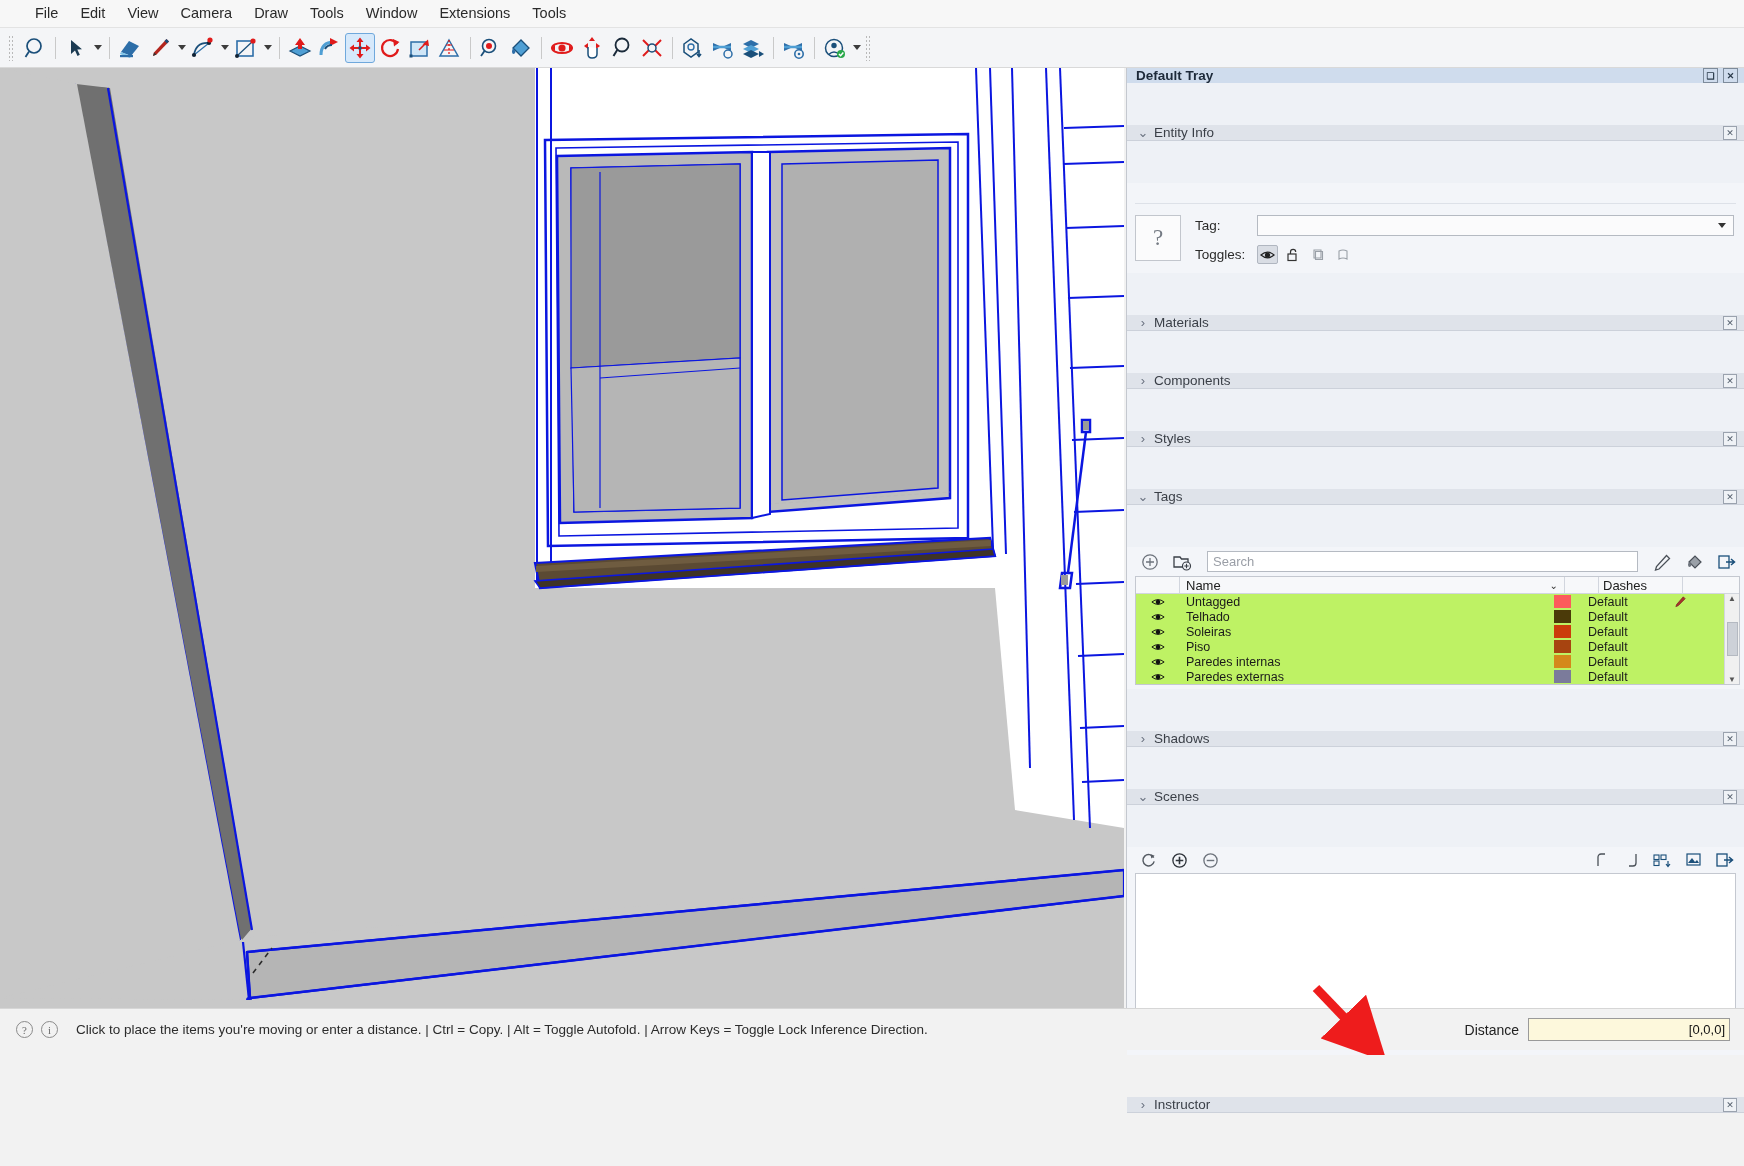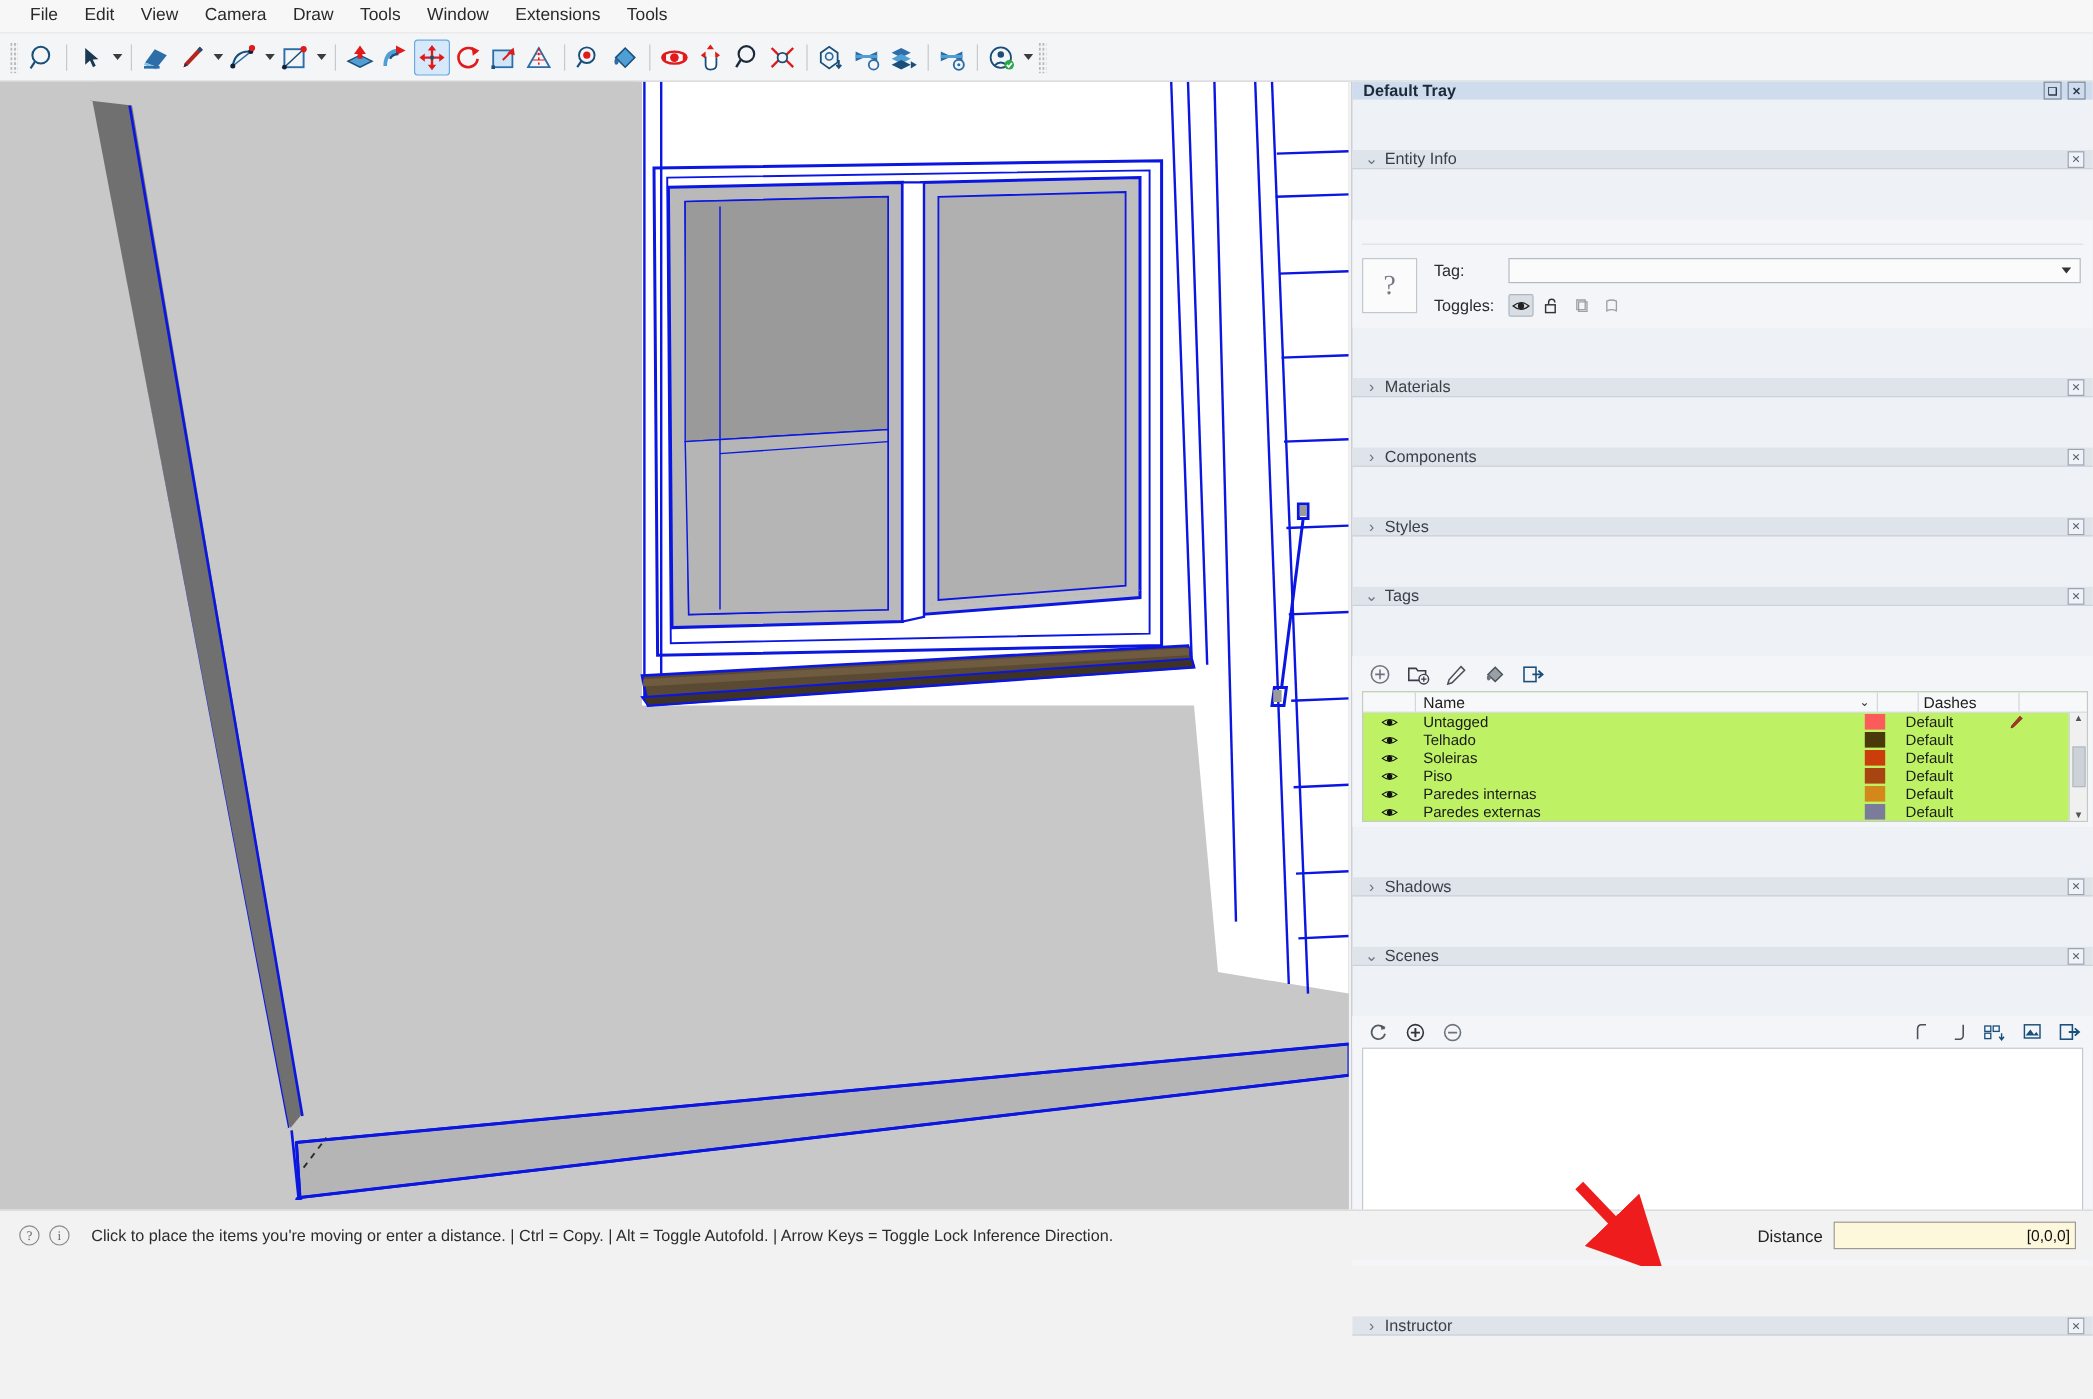--- a/index.html
+++ b/index.html
@@ -9,21 +9,21 @@
     font-size: 13px;
     background: #f0f0f0;
     overflow: hidden;
   }
   #app { position: relative; width: 1744px; height: 1166px; background: #f2f2f2; }
 
   
   .menubar {
     position: absolute; left: 0; top: 0; width: 1744px; height: 28px;
     background: #f7f7f7; display: flex; align-items: center;
-    padding-left: 14px; border-bottom: 1px solid #e3e3e3;
+    padding-left: 24px; border-bottom: 1px solid #e3e3e3;
   }
   .menu-item {
     padding: 4px 11px; color: #2a2a2a; font-size: 14.5px; line-height: 1;
     cursor: default; white-space: nowrap;
   }
 
   
   .toolbar {
     position: absolute; left: 0; top: 28px; width: 1744px; height: 40px;
     background: #f4f5f7; display: flex; align-items: center;
@@ -610,20 +610,21 @@
               <path d="M9 5 V13 M5 9 H13" stroke="#6d737c" stroke-width="1.3"></path>
             </svg>
         </span>
         <span class="tg-icon">
           <svg width="20" height="18" viewBox="0 0 20 18">
               <path d="M2 4 H8 L9.5 6 H16 V14 H2 Z" fill="none" stroke="#3a3f47" stroke-width="1.3"></path>
               <circle cx="14.5" cy="13" r="4" fill="#f3f5f9" stroke="#3a3f47" stroke-width="1.2"></circle>
               <path d="M14.5 10.8 V15.2 M12.3 13 H16.7" stroke="#3a3f47" stroke-width="1.1"></path>
             </svg>
         </span>
+        <span class="tags-search">Search</span>
         <span class="tg-icon">
           <svg width="20" height="18" viewBox="0 0 20 18">
               <path d="M13.5 2.5 L16.5 5.5 L6 16 L2.5 17 L3.5 13.5 Z" fill="none" stroke="#4a5058" stroke-width="1.3"></path>
             </svg>
         </span>
         <span class="tg-icon">
           <svg width="20" height="18" viewBox="0 0 20 18">
               <path d="M4 9 L10 3 L16 9 L10 15 Z" fill="#9aa0a8" stroke="#4a5058" stroke-width="1.2"></path>
               <path d="M4 9 Q2 12 4 14 Q6.5 14 6.5 11" fill="#6d737c"></path>
             </svg>

